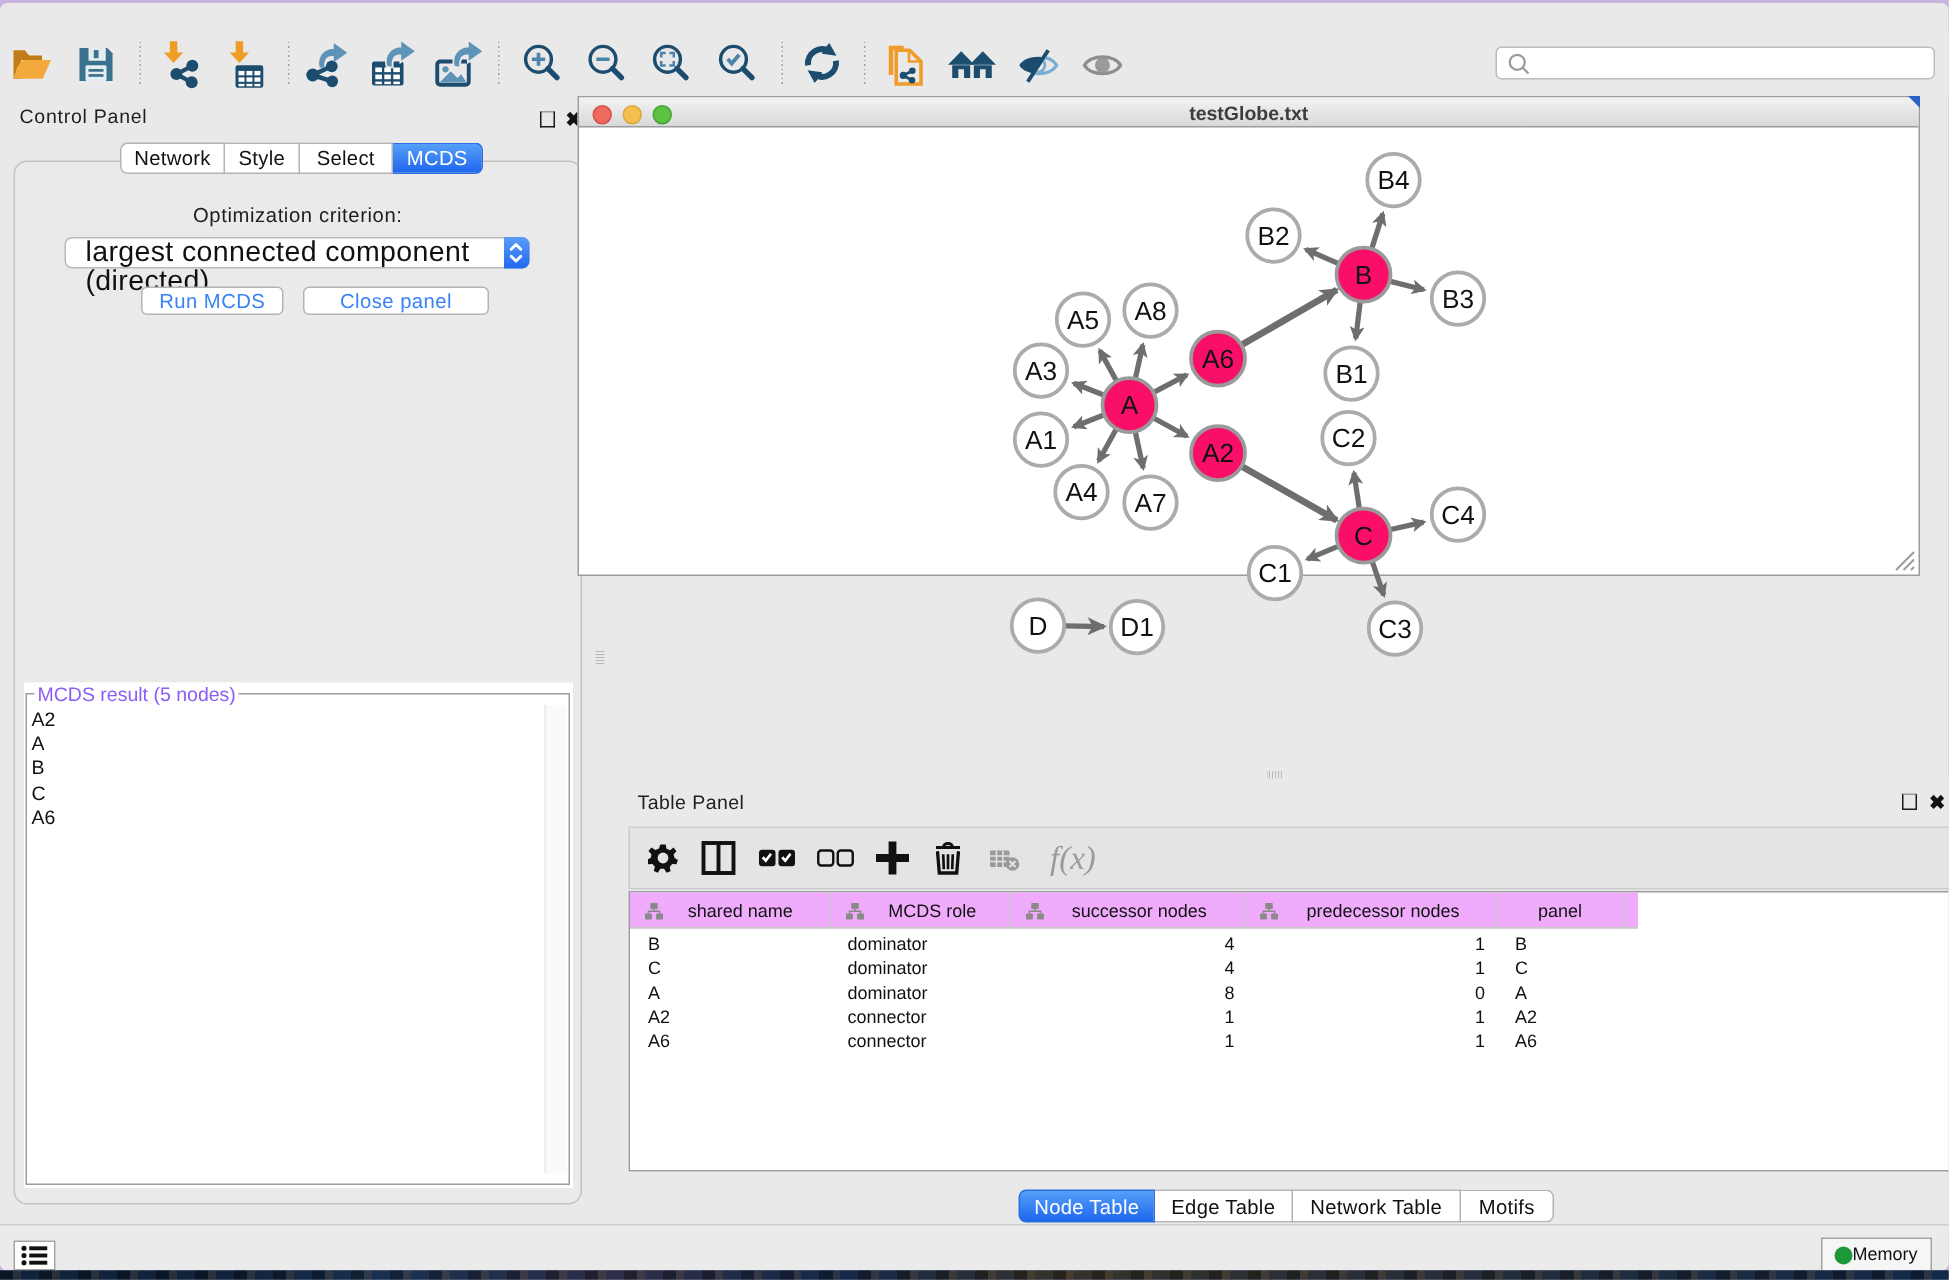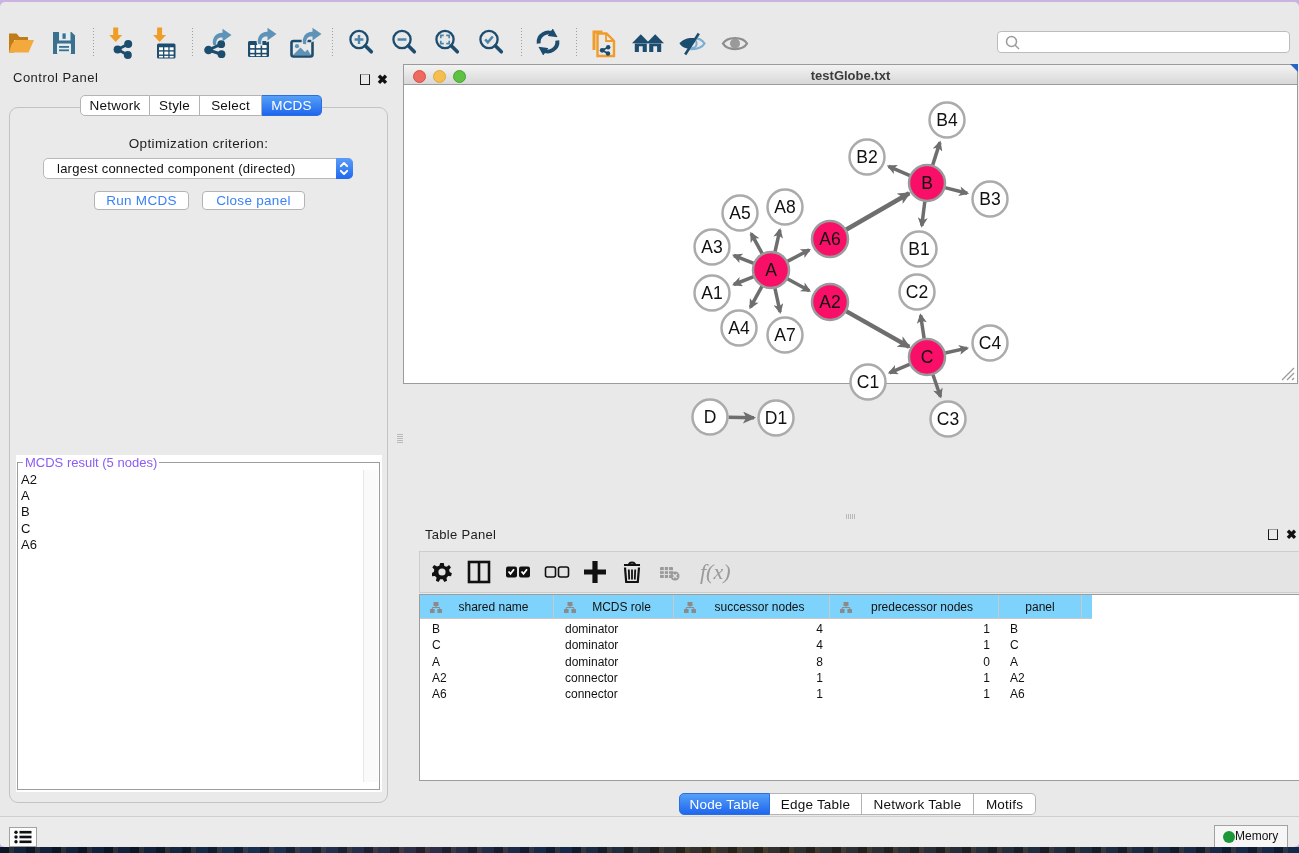--- a/index.html
+++ b/index.html
@@ -21,44 +21,44 @@
 #cpanel{position:absolute;left:0;top:62px;width:397px;height:752px;background:#e9e9e9}
 #cpanel .hdr{position:absolute;left:13px;top:6px;font-size:13px;letter-spacing:0.5px;color:#1e1e1e}
 .float-btn{position:absolute;width:10px;height:11px;border:1.5px solid #1a1a1a;border-top-color:#9a9a9a}
 .close-x{position:absolute;font-size:13px;font-weight:bold;color:#111;line-height:11px}
 #cp-inner{position:absolute;left:9px;top:43px;width:379px;height:696px;border:1px solid #c3c3c3;border-radius:9px;background:#eaeaea}
 #cp-tabs{position:absolute;left:80px;top:31px;height:21px;display:flex;z-index:3}
 .cptab{height:21px;line-height:20px;font-size:13.5px;letter-spacing:0.2px;text-align:center;background:#fff;border:1px solid #b4b4b4;border-left:none;color:#111;padding:0}
 .cptab.first{border-left:1px solid #b4b4b4;border-radius:5px 0 0 5px}
 .cptab.sel{background:linear-gradient(#55a0f8,#1f66ee);color:#fff;border-color:#2a6fe2;border-radius:0 5px 5px 0}
 #optlabel{position:absolute;left:0;top:72px;width:397px;text-align:center;font-size:13.5px;letter-spacing:0.4px;color:#1e1e1e}
-#dropdown{position:absolute;left:43px;top:94px;width:310px;height:21px;background:#fff;border:1px solid #b9b9b9;border-radius:5px;font-size:13px;letter-spacing:0.25px;color:#111;line-height:19px;padding-left:13px}
+#dropdown{position:absolute;left:43px;top:94px;width:310px;height:21px;background:#fff;border:1px solid #b9b9b9;border-radius:5px;font-size:19px;letter-spacing:0.25px;color:#111;line-height:19px;padding-left:13px}
 #dd-spin{position:absolute;right:-1px;top:-1px;width:17px;height:21px;background:linear-gradient(#5a9cf8,#2169ef);border-radius:0 5px 5px 0;color:#fff}
 .btn{position:absolute;height:19px;background:#fff;border:1px solid #b4b4b4;border-radius:4px;font-size:13.5px;letter-spacing:0.3px;color:#3b82f6;text-align:center;line-height:17px}
 
 #mcdsbox{position:absolute;left:16px;top:391px;width:366px;height:337px;background:#fff}
 #mcds-frame{position:absolute;left:1px;top:7px;width:363px;height:328px;border:1px solid #9d9d9d}
 #mcds-legend{position:absolute;left:7px;top:0px;background:#fff;padding:0 2px;font-size:13px;color:#8b5cf6;z-index:2}
 #mcds-scroll{position:absolute;right:4px;top:15px;width:15px;height:312px;background:#fafafa;border-left:1px solid #e8e8e8}
 #mcds-list{position:absolute;left:5px;top:17px;font-size:13px;color:#111;line-height:16.2px}
 
-#netwin{position:absolute;left:403px;top:62px;width:895px;height:320px;background:#fff;border:1px solid #9b9b9b}
+#netwin{position:absolute;left:385px;top:62px;width:895px;height:320px;background:#fff;border:1px solid #9b9b9b}
 #nw-title{position:absolute;left:0;top:0;width:893px;height:20px;background:linear-gradient(#f3f3f3,#d8d8d8);border-bottom:1px solid #9b9b9b}
 #nw-title .r{left:9px;background:#ee6a5f;border:1px solid #d5504a}
 #nw-title .y{left:29px;background:#f5bf4f;border:1px solid #dda83d}
 #nw-title .g{left:49px;background:#5ec144;border:1px solid #43a532}
 #nw-title .t{position:absolute;left:0;top:3px;width:100%;text-align:center;font-size:13px;font-weight:bold;color:#3c3c3c}
 #bluecorner{position:absolute;right:-1px;top:-1px;width:0;height:0;border-left:8px solid transparent;border-top:8px solid #2963c6}
 #graph{position:absolute;left:0;top:21px}
 
 #tpanel{position:absolute;left:410px;top:516px;width:896px;height:298px;background:#e9e9e9}
 #tpanel .hdr{position:absolute;left:15px;top:9px;font-size:13px;letter-spacing:0.3px;color:#1e1e1e}
 #t-toolbar{position:absolute;left:9px;top:33px;width:1281px;height:42px;background:#e4e4e4;border:1px solid #cdcdcd}
 #t-table{position:absolute;left:9px;top:76px;width:1281px;height:187px;background:#fff;border:1px solid #9d9d9d}
-#t-head{position:absolute;left:0;top:0;width:672px;height:24px;background:#7dd3fc;border-bottom:1px solid #c9c9c9;font-size:12px;color:#111}
+#t-head{position:absolute;left:0;top:0;width:672px;height:24px;background:#f0abfc;border-bottom:1px solid #c9c9c9;font-size:12px;color:#111}
 .th{position:absolute;top:0;height:24px;border-right:1px solid #c9c9c9;text-align:center;line-height:24px}
 .trow{position:absolute;font-size:12px;color:#111}
 #t-tabs{position:absolute;left:269px;top:275px;height:22px;display:flex}
 .ttab{height:22px;line-height:21px;font-size:13.5px;letter-spacing:0.2px;text-align:center;background:#fff;border:1px solid #b4b4b4;border-left:none;color:#111}
 .ttab.first{border-left:1px solid #2a6fe2;border-radius:5px 0 0 5px;background:linear-gradient(#55a0f8,#1f66ee);color:#fff;border-color:#2a6fe2}
 .ttab.last{border-radius:0 5px 5px 0}
 
 #statusbar{position:absolute;left:0;top:814px;width:1299px;height:30px;background:#ebebeb;border-top:1px solid #cecece}
 #sb-list{position:absolute;left:9px;top:10px;width:28px;height:20px;background:#fdfdfd;border:1px solid #a2a2a2}
 #sb-mem{position:absolute;left:1214px;top:8px;width:74px;height:23px;background:#f6f6f6;border:1px solid #a2a2a2;font-size:12px;color:#111;line-height:21px}
@@ -239,21 +239,21 @@
       <div class="cptab" style="width:62px">Select</div>
       <div class="cptab sel" style="width:60px">MCDS</div>
     </div>
     <div id="optlabel">Optimization criterion:</div>
     <div id="dropdown">largest connected component (directed)
       <div id="dd-spin"><svg width="16" height="21" viewBox="0 0 16 21">
             <path d="M4.8,8.2 L8,5 L11.2,8.2 M4.8,12.8 L8,16 L11.2,12.8" stroke="#fff" stroke-width="1.9" fill="none" stroke-linecap="round" stroke-linejoin="round"></path>
           </svg></div>
     </div>
     <div class="btn" style="left:94px;top:127px;width:95px">Run MCDS</div>
-    <div class="btn" style="left:202px;top:127px;width:103px">Close panel</div>
+    <div class="btn" style="left:202px;top:127px;width:124px">Close panel</div>
     <div id="mcdsbox">
       <div id="mcds-frame"></div>
       <div id="mcds-legend">MCDS result (5 nodes)</div>
       <div id="mcds-scroll"></div>
       <div id="mcds-list">A2<br>A<br>B<br>C<br>A6</div>
     </div>
   </div>
 
   <div id="netwin">
     <div id="nw-title">

